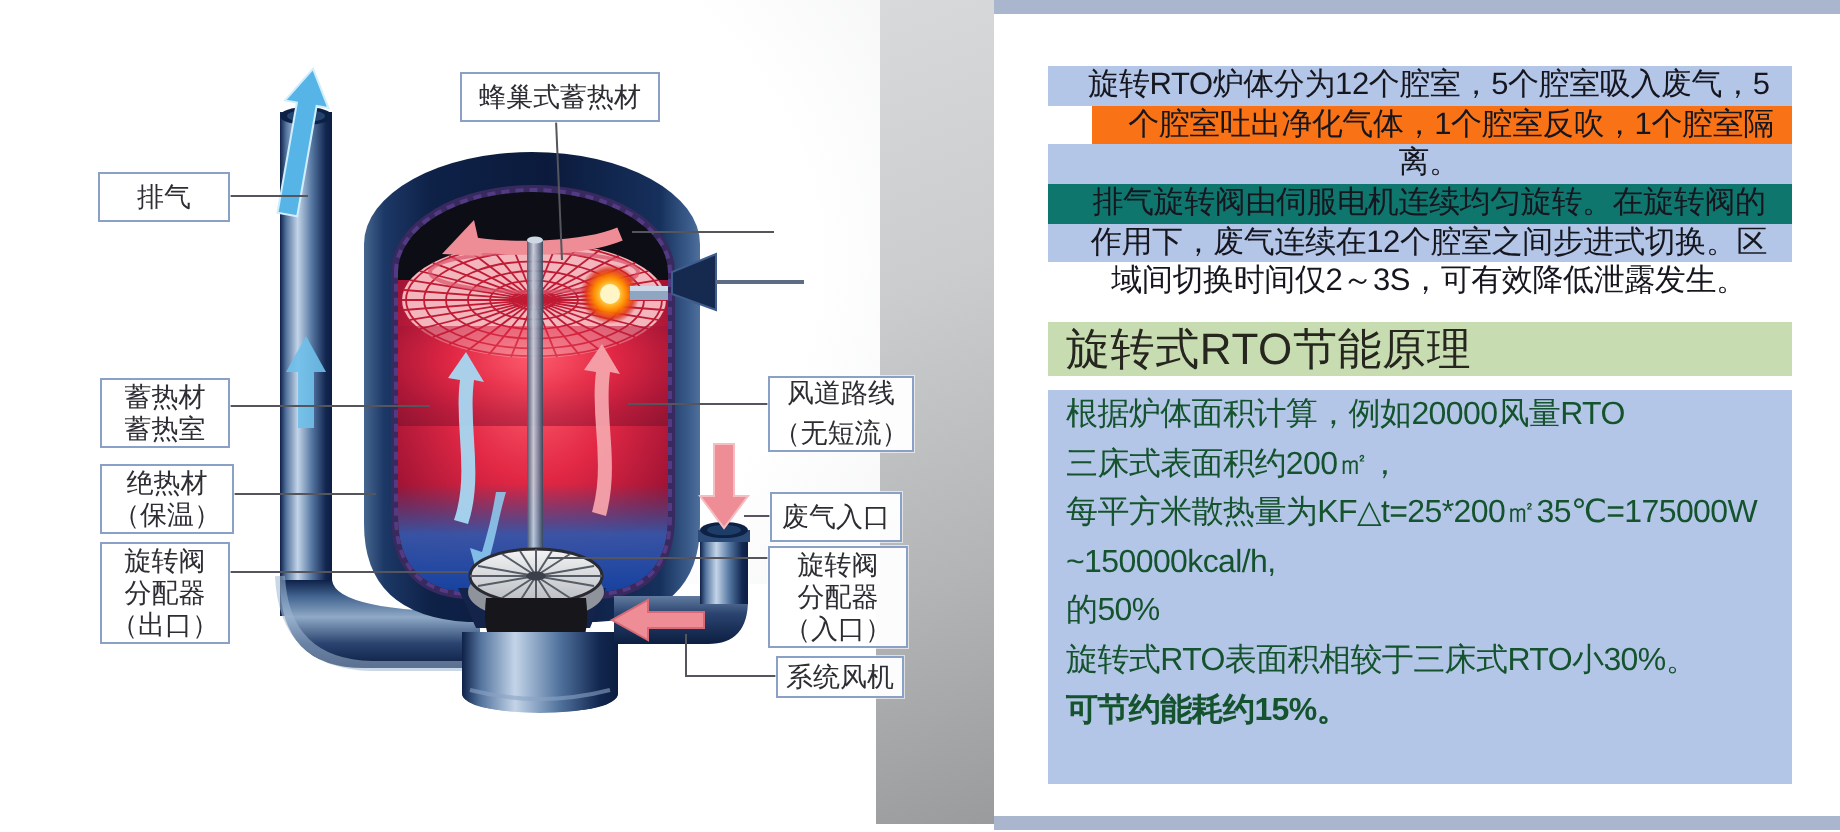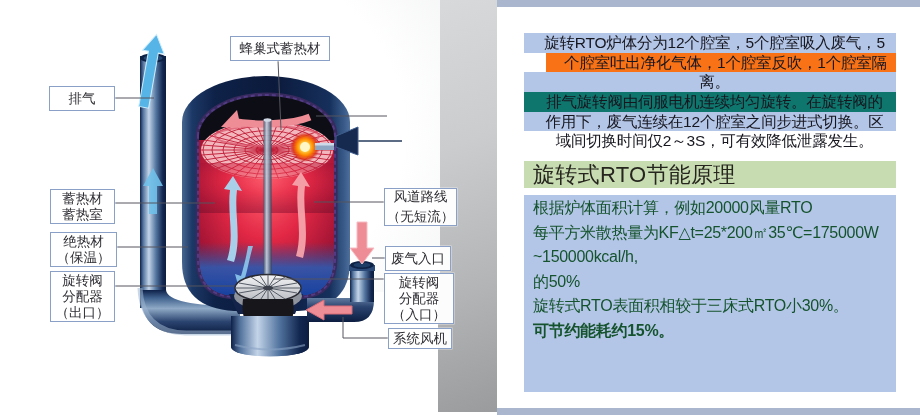--- a/index.html
+++ b/index.html
@@ -314,20 +314,21 @@
     <div class="intro-line hl" style="background: rgb(180, 198, 231);">离。</div>
     <div class="intro-line hl" style="background: #0f766e;">排气旋转阀由伺服电机连续均匀旋转。在旋转阀的</div>
     <div class="intro-line hl" style="background: rgb(180, 198, 231);">作用下，废气连续在12个腔室之间步进式切换。区</div>
     <div class="intro-line">域间切换时间仅2～3S，可有效降低泄露发生。</div>
   </div>
 
   <div id="section-header" style="background: rgb(200, 220, 178);">旋转式RTO节能原理</div>
 
   <div id="body-block" style="background: rgb(180, 198, 231);">
     <div class="body-line">根据炉体面积计算，例如20000风量RTO</div>
+    <div class="body-line">三床式表面积约200㎡，</div>
     <div class="body-line">每平方米散热量为KF△t=25*200㎡35℃=175000W</div>
     <div class="body-line">~150000kcal/h,</div>
     <div class="body-line">的50%</div>
     <div class="body-line">旋转式RTO表面积相较于三床式RTO小30%。</div>
     <div class="body-line bold">可节约能耗约15%。</div>
   </div>
 
 </div>
 
 </body></html>

